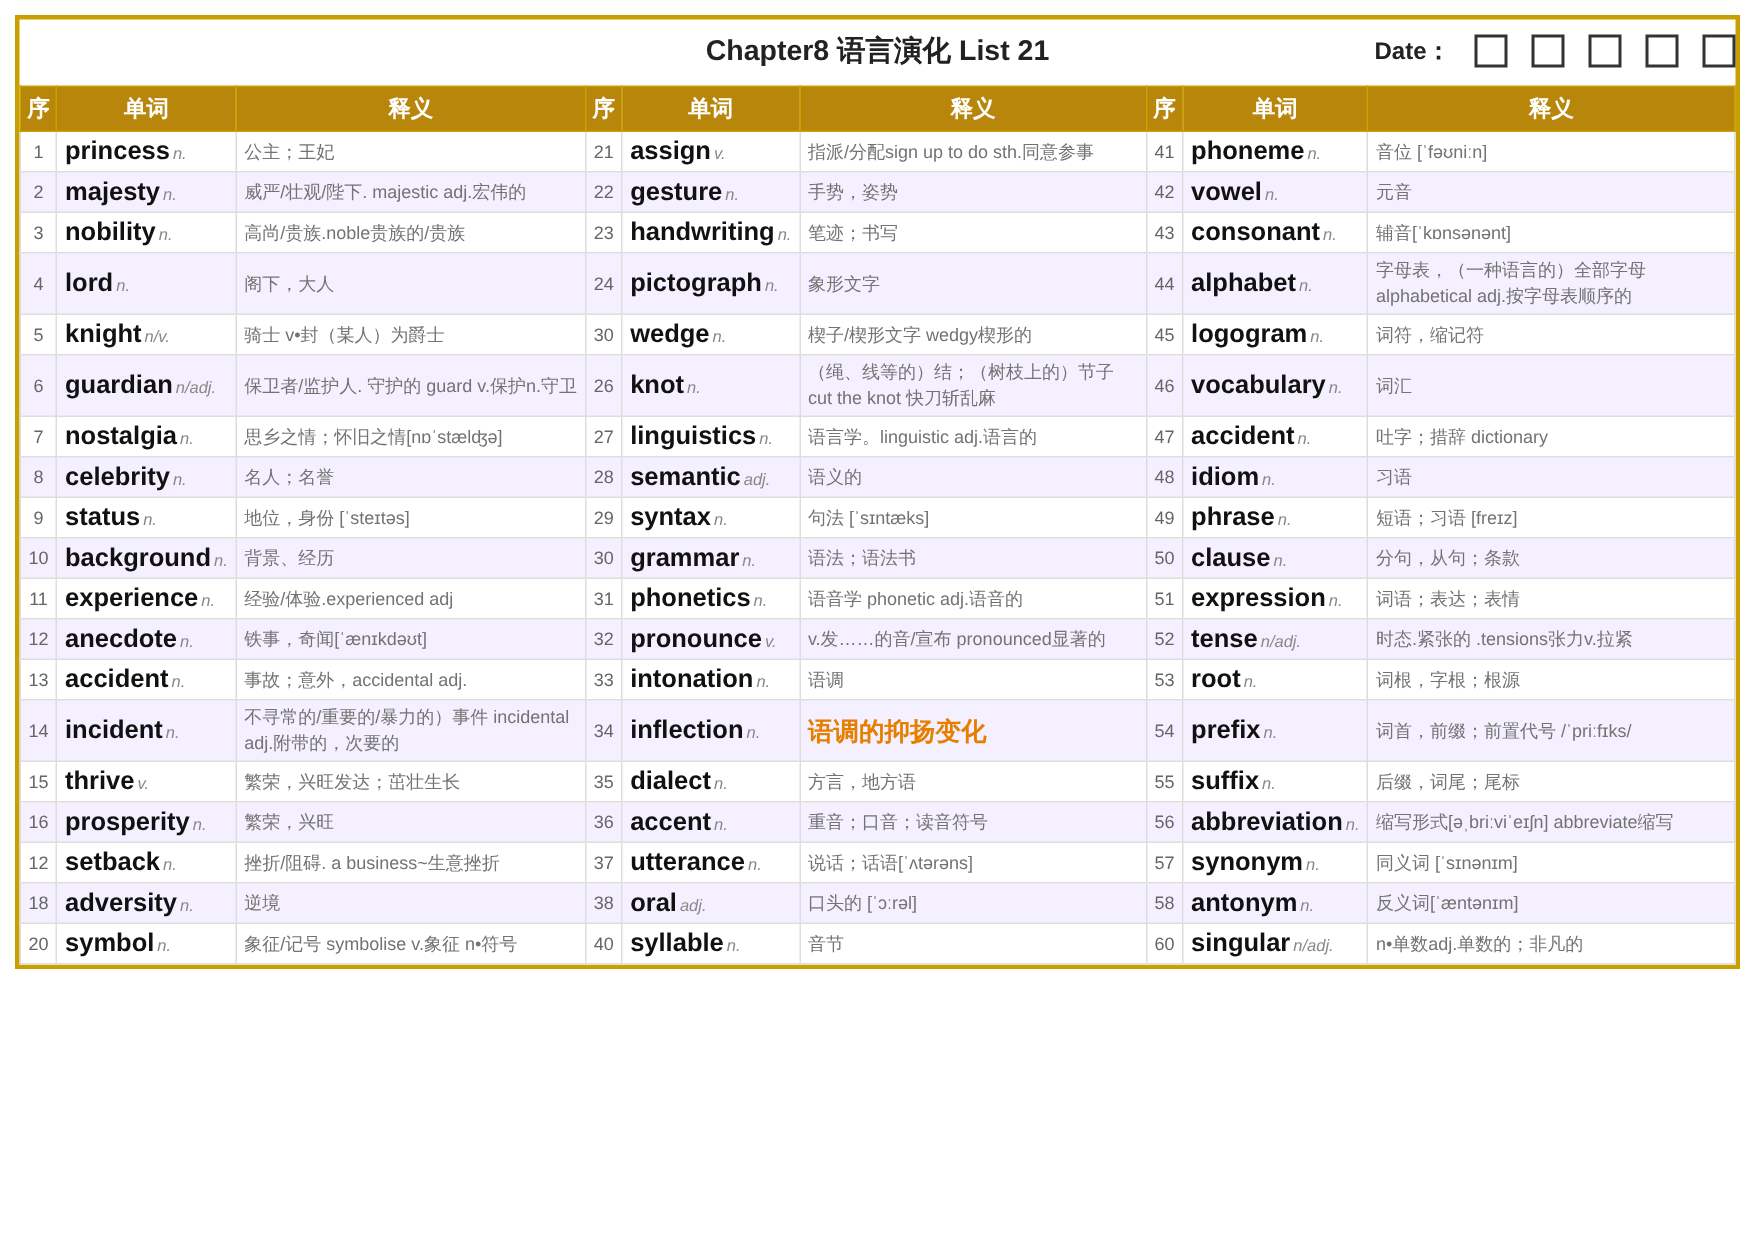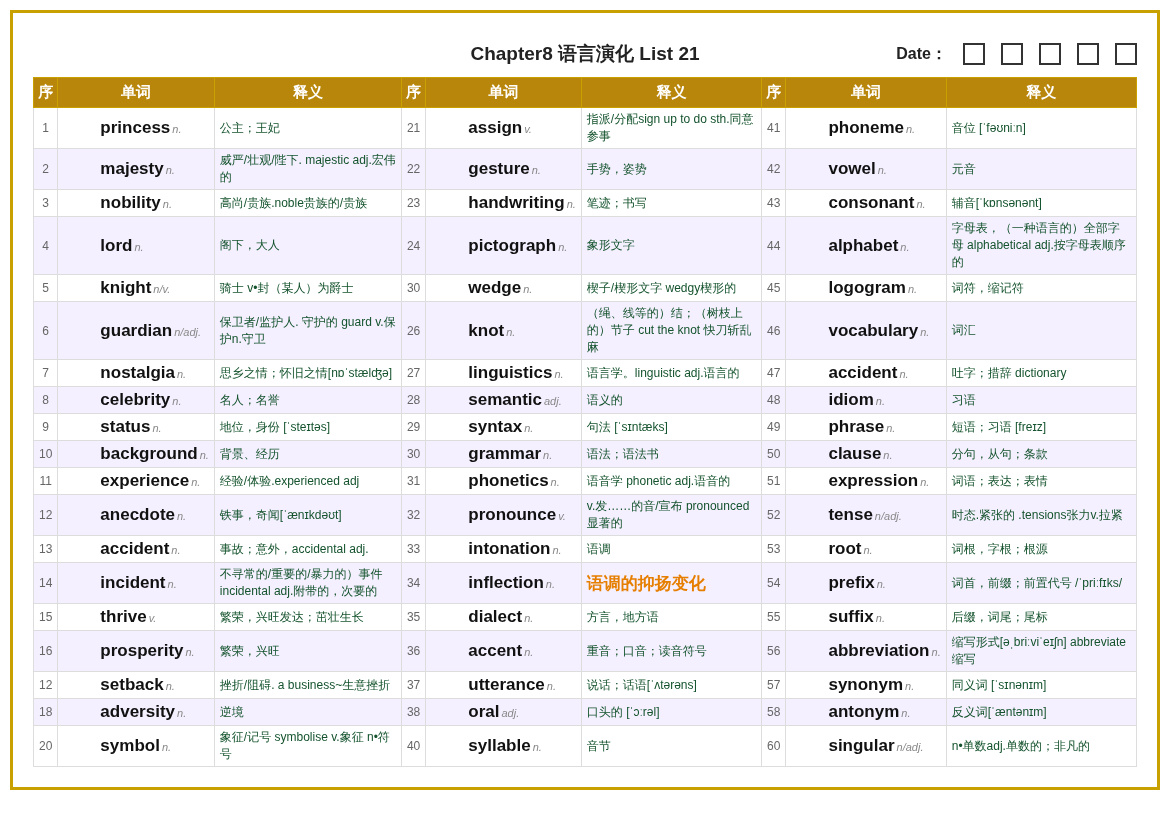--- a/index.html
+++ b/index.html
@@ -5,21 +5,21 @@
     * { margin: 0; padding: 0; box-sizing: border-box; }
     body {
       font-family: 'Arial', sans-serif;
       background: #fff;
       width: 1170px;
       min-height: 827px;
       padding: 10px;
     }
     .outer-border {
       border: 3px solid #c8a000;
-      padding: 20px;
+      padding: 0;
     }
     .header {
       display: flex;
       align-items: center;
       justify-content: center;
       padding: 8px 0 10px 0;
       font-size: 20px;
       font-weight: bold;
       color: #222;
       position: relative;
@@ -76,31 +76,30 @@
       text-align: center;
       color: #666;
       font-size: 12px;
       min-width: 18px;
     }
     .word {
       font-size: 17px;
       font-weight: bold;
       color: #111;
       white-space: nowrap;
-      margin-left: 37px;
     }
     .pos {
       font-size: 11px;
       color: #888;
       font-style: italic;
       margin-left: 2px;
     }
     .definition {
       font-size: 12px;
-      color: #14532d;
+      color: #737373;
     }
     .highlight-orange {
       color: #e67e00;
       font-size: 17px;
       font-weight: bold;
       text-align: right;
     }
   </style>
 </head>
 <body>

